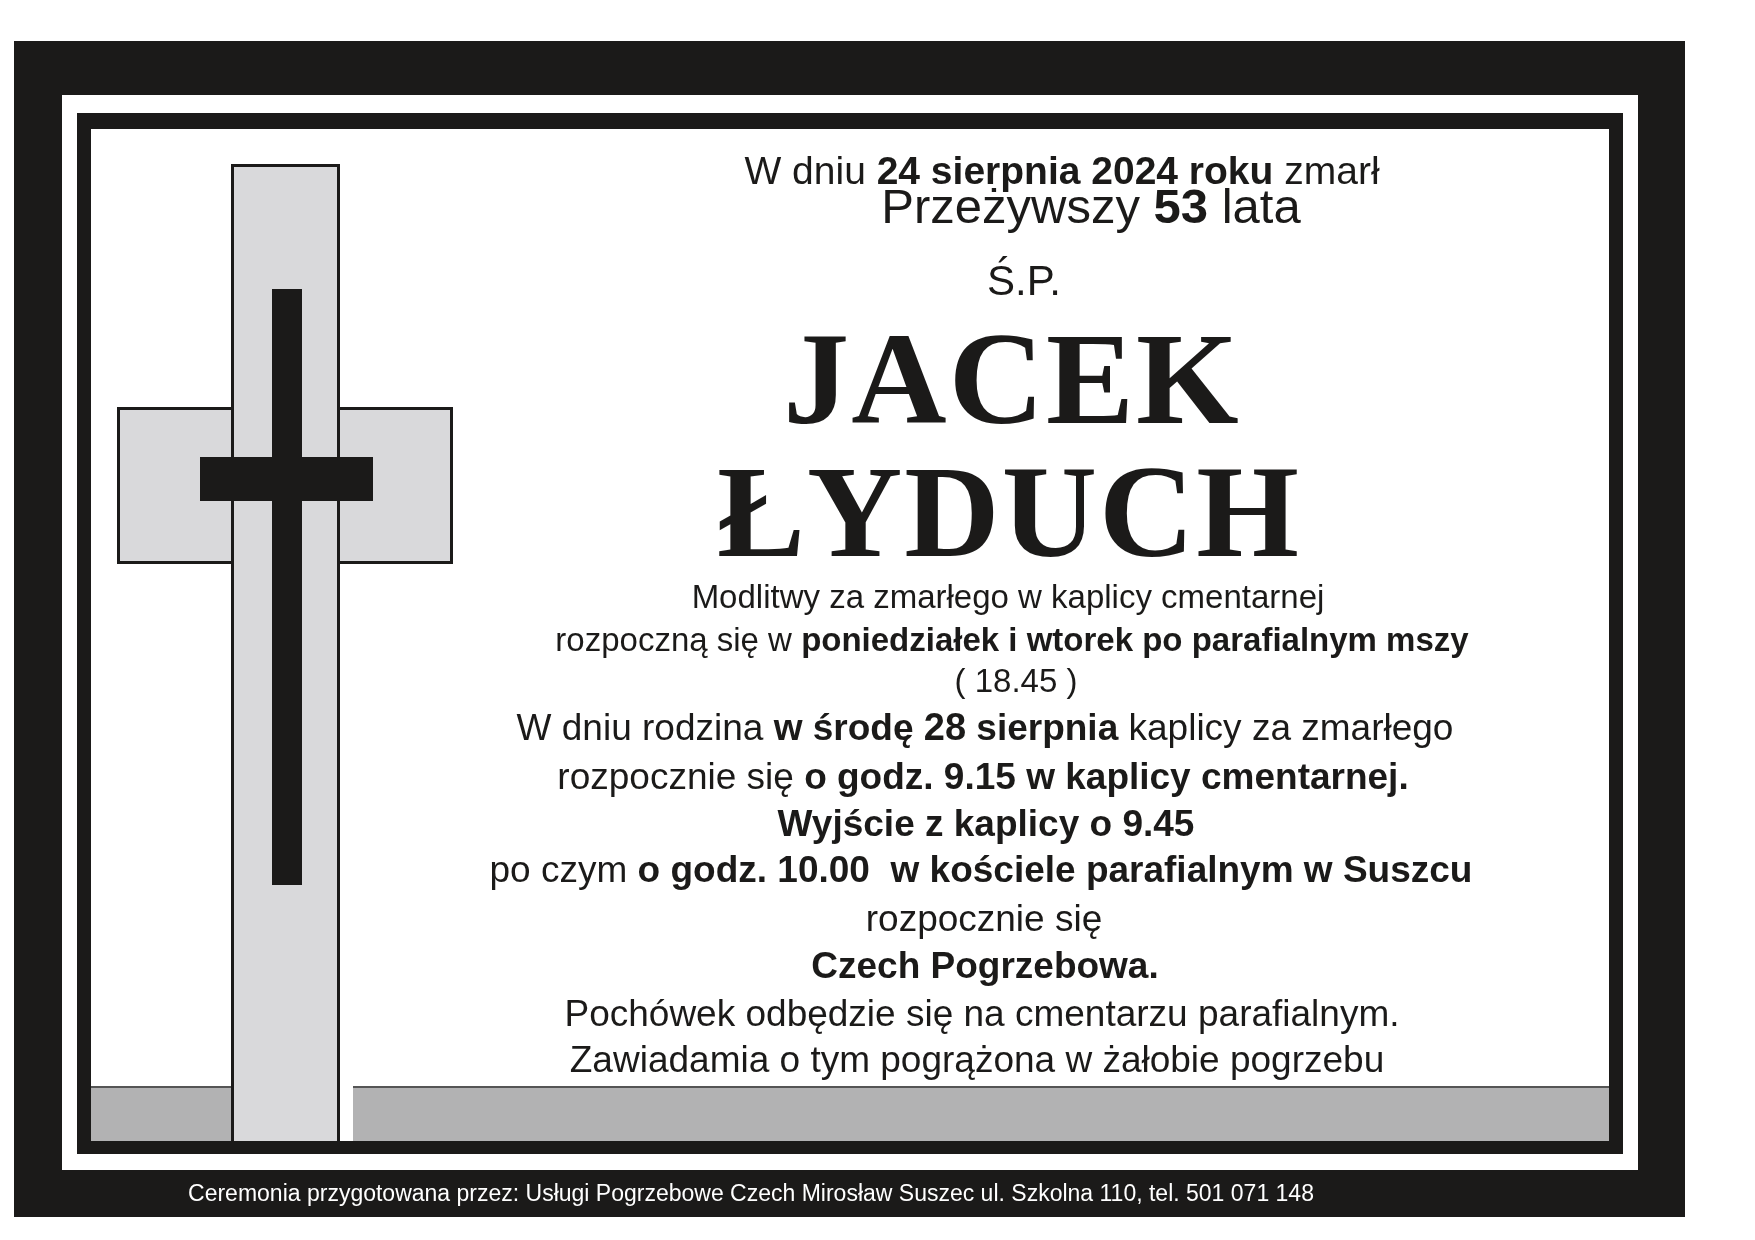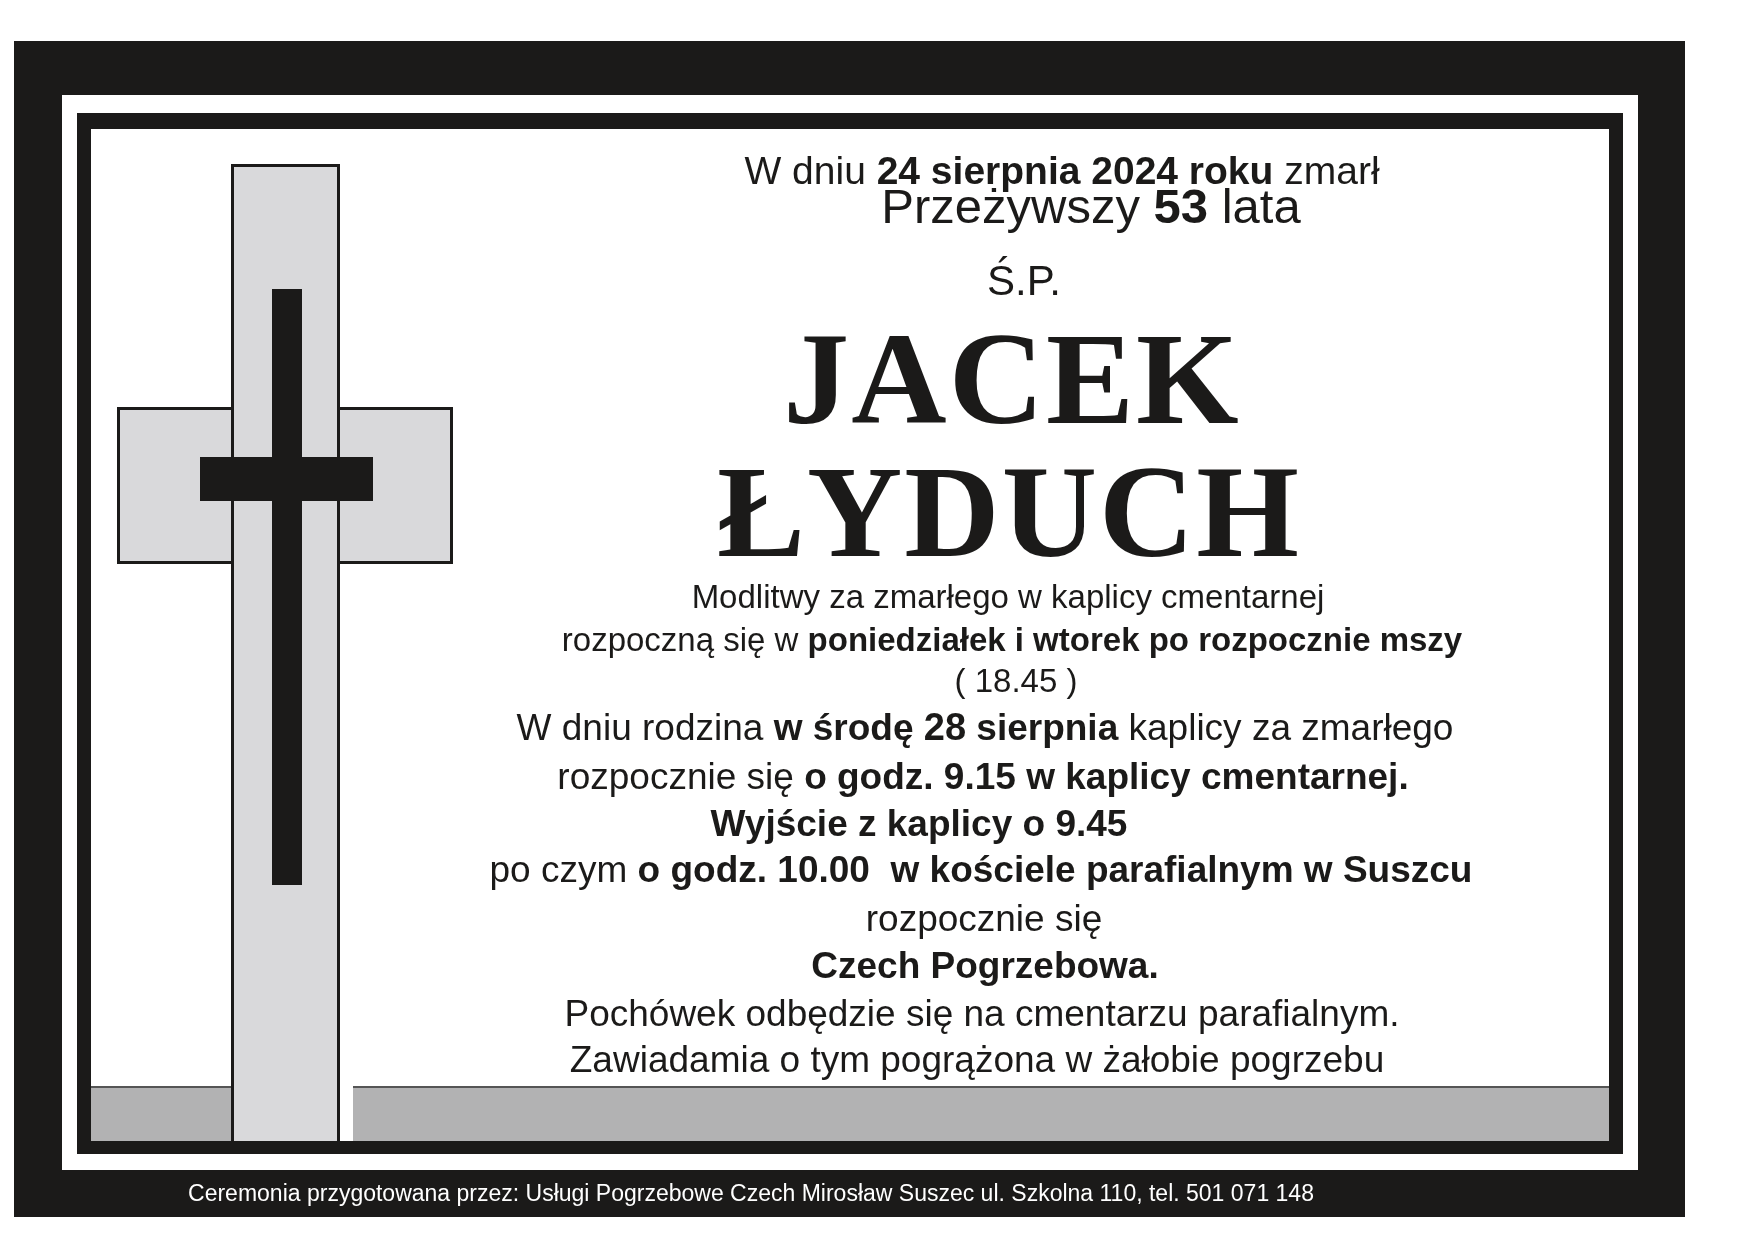--- a/index.html
+++ b/index.html
@@ -42,31 +42,31 @@
 <div class="line" style="left:1062px; top:182px; font-size:49px;margin-left:29px;">
   <span>Przeżywszy </span><b>53</b><span> lata</span>
 </div>
 <div class="line" style="left:1024px; top:260px; font-size:42px;">Ś.P.</div>
 
 <div class="line name" style="left:1012px; top:313px;">JACEK</div>
 <div class="line name" style="left:1009px; top:446px;">ŁYDUCH</div>
 
 <div class="line" style="left:1008px; top:580px; font-size:33px;">Modlitwy za zmarłego  w kaplicy cmentarnej</div>
 <div class="line" style="left:1012px; top:623px; font-size:33px;">
-  <span>rozpoczną się w </span><b>poniedziałek i wtorek po rozpocznie mszy</b>
+  <span>rozpoczną się w </span><b>poniedziałek i wtorek po parafialnym mszy</b>
 </div>
 <div class="line" style="left:1016px; top:664px; font-size:33px;">( 18.45 )</div>
 
 <div class="line" style="left:985px; top:708px; font-size:37px;">
   <span>W dniu rodzina </span><b>w środę </b><b style="font-size:38px;">28</b><b> sierpnia</b><span> kaplicy za zmarłego</span>
 </div>
 <div class="line" style="left:983px; top:758px; font-size:37px;">
   <span>rozpocznie się </span><b>o godz. 9.15 w kaplicy cmentarnej.</b>
 </div>
-<div class="line" style="left:919px; top:805px; font-size:37px;">
+<div class="line" style="left:986px; top:805px; font-size:37px;">
   <b>Wyjście z kaplicy o 9.45</b>
 </div>
 <div class="line" style="left:981px; top:851px; font-size:37px;">
   <span>po czym </span><b>o godz. 10.00</b><span style="white-space:pre;">  </span><b>w kościele parafialnym  w Suszcu</b>
 </div>
 <div class="line" style="left:984px; top:900px; font-size:37px;">rozpocznie się</div>
 <div class="line" style="left:985px; top:947px; font-size:37px;">
   <b>Czech Pogrzebowa.</b>
 </div>
 <div class="line" style="left:982px; top:995px; font-size:37px;">Pochówek odbędzie się na cmentarzu parafialnym.</div>

